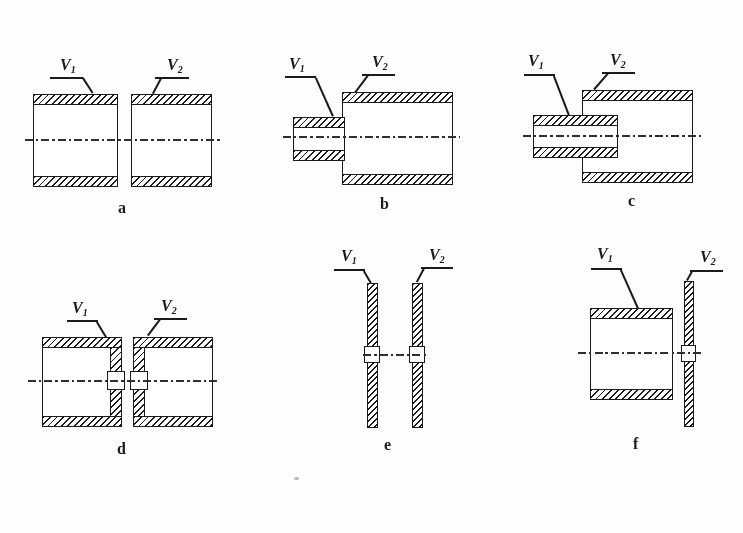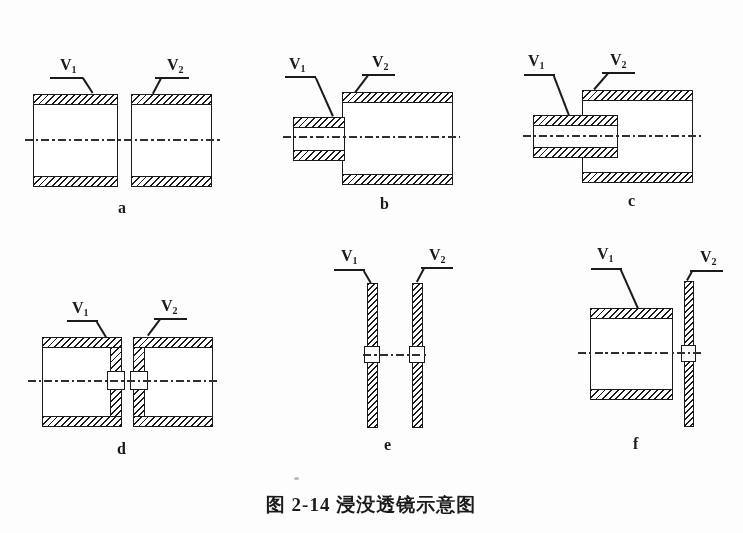--- a/index.html
+++ b/index.html
@@ -15,21 +15,21 @@
     background:repeating-linear-gradient(135deg,#1b1b1b 0px,#1b1b1b 1.4px,rgba(0,0,0,0) 1.4px,rgba(0,0,0,0) 4.6px); }
   .wall.h-top { left:0; right:0; top:0; height:10px; border-bottom:1.4px solid #1b1b1b; }
   .wall.h-bot { left:0; right:0; bottom:0; height:10px; border-top:1.4px solid #1b1b1b; }
   .wall.v-right { top:10px; bottom:10px; right:0; width:11px; border-left:1.4px solid #1b1b1b; }
   .wall.v-left  { top:10px; bottom:10px; left:0; width:11px; border-right:1.4px solid #1b1b1b; }
   .plate { position:absolute; border:1.5px solid #1b1b1b;
     background:repeating-linear-gradient(135deg,#1b1b1b 0px,#1b1b1b 1.4px,rgba(0,0,0,0) 1.4px,rgba(0,0,0,0) 4.2px); }
   .aperture { position:absolute; background:#ffffff; border:1.6px solid #1b1b1b; }
   .axis { position:absolute; height:1.5px; z-index:20;
     background:repeating-linear-gradient(90deg,#2f2f2f 0px,#2f2f2f 8px,rgba(0,0,0,0) 8px,rgba(0,0,0,0) 11px,#2f2f2f 11px,#2f2f2f 13.5px,rgba(0,0,0,0) 13.5px,rgba(0,0,0,0) 16.5px); }
-  .vlabel { position:absolute; font-weight:bold; font-size:16px; line-height:1; z-index:5; }
+  .vlabel { position:absolute; font-style:italic; font-weight:bold; font-size:16px; line-height:1; z-index:5; }
   .vlabel .sub { font-size:10px; vertical-align:-3px; }
   .rule { position:absolute; height:1.8px; background:#1b1b1b; }
   .leader { position:absolute; height:1.6px; background:#1b1b1b; transform-origin:0 50%; }
   .letter { position:absolute; font-weight:bold; font-size:16px; line-height:1; }
   .caption { position:absolute; left:181px; top:494px; width:380px; text-align:center;
     font-weight:bold; font-size:19px; letter-spacing:1px; line-height:1.2; }
   .speck { position:absolute; left:294px; top:477px; width:5px; height:3px;
     background:#9a9a9a; border-radius:50%; opacity:.7; }
 </style>
 </head>
@@ -155,15 +155,14 @@
       <div class="wall h-top"></div>
       <div class="wall h-bot"></div>
     </div>
     <div class="plate" style="left:684px; top:281px; width:10px; height:146px;"></div>
     <div class="aperture" style="left:681px; top:345px; width:15px; height:17px; z-index:4;"></div>
     <div class="axis" style="left:578px; top:352px; width:123px;"></div>
     <div class="letter" style="left:633px; top:436px;">f</div>
   </div>
 
   <div class="speck"></div>
-  <div class="caption">图 2-14  浸没透镜示意图</div>
 
 </div>
 
 </body></html>

